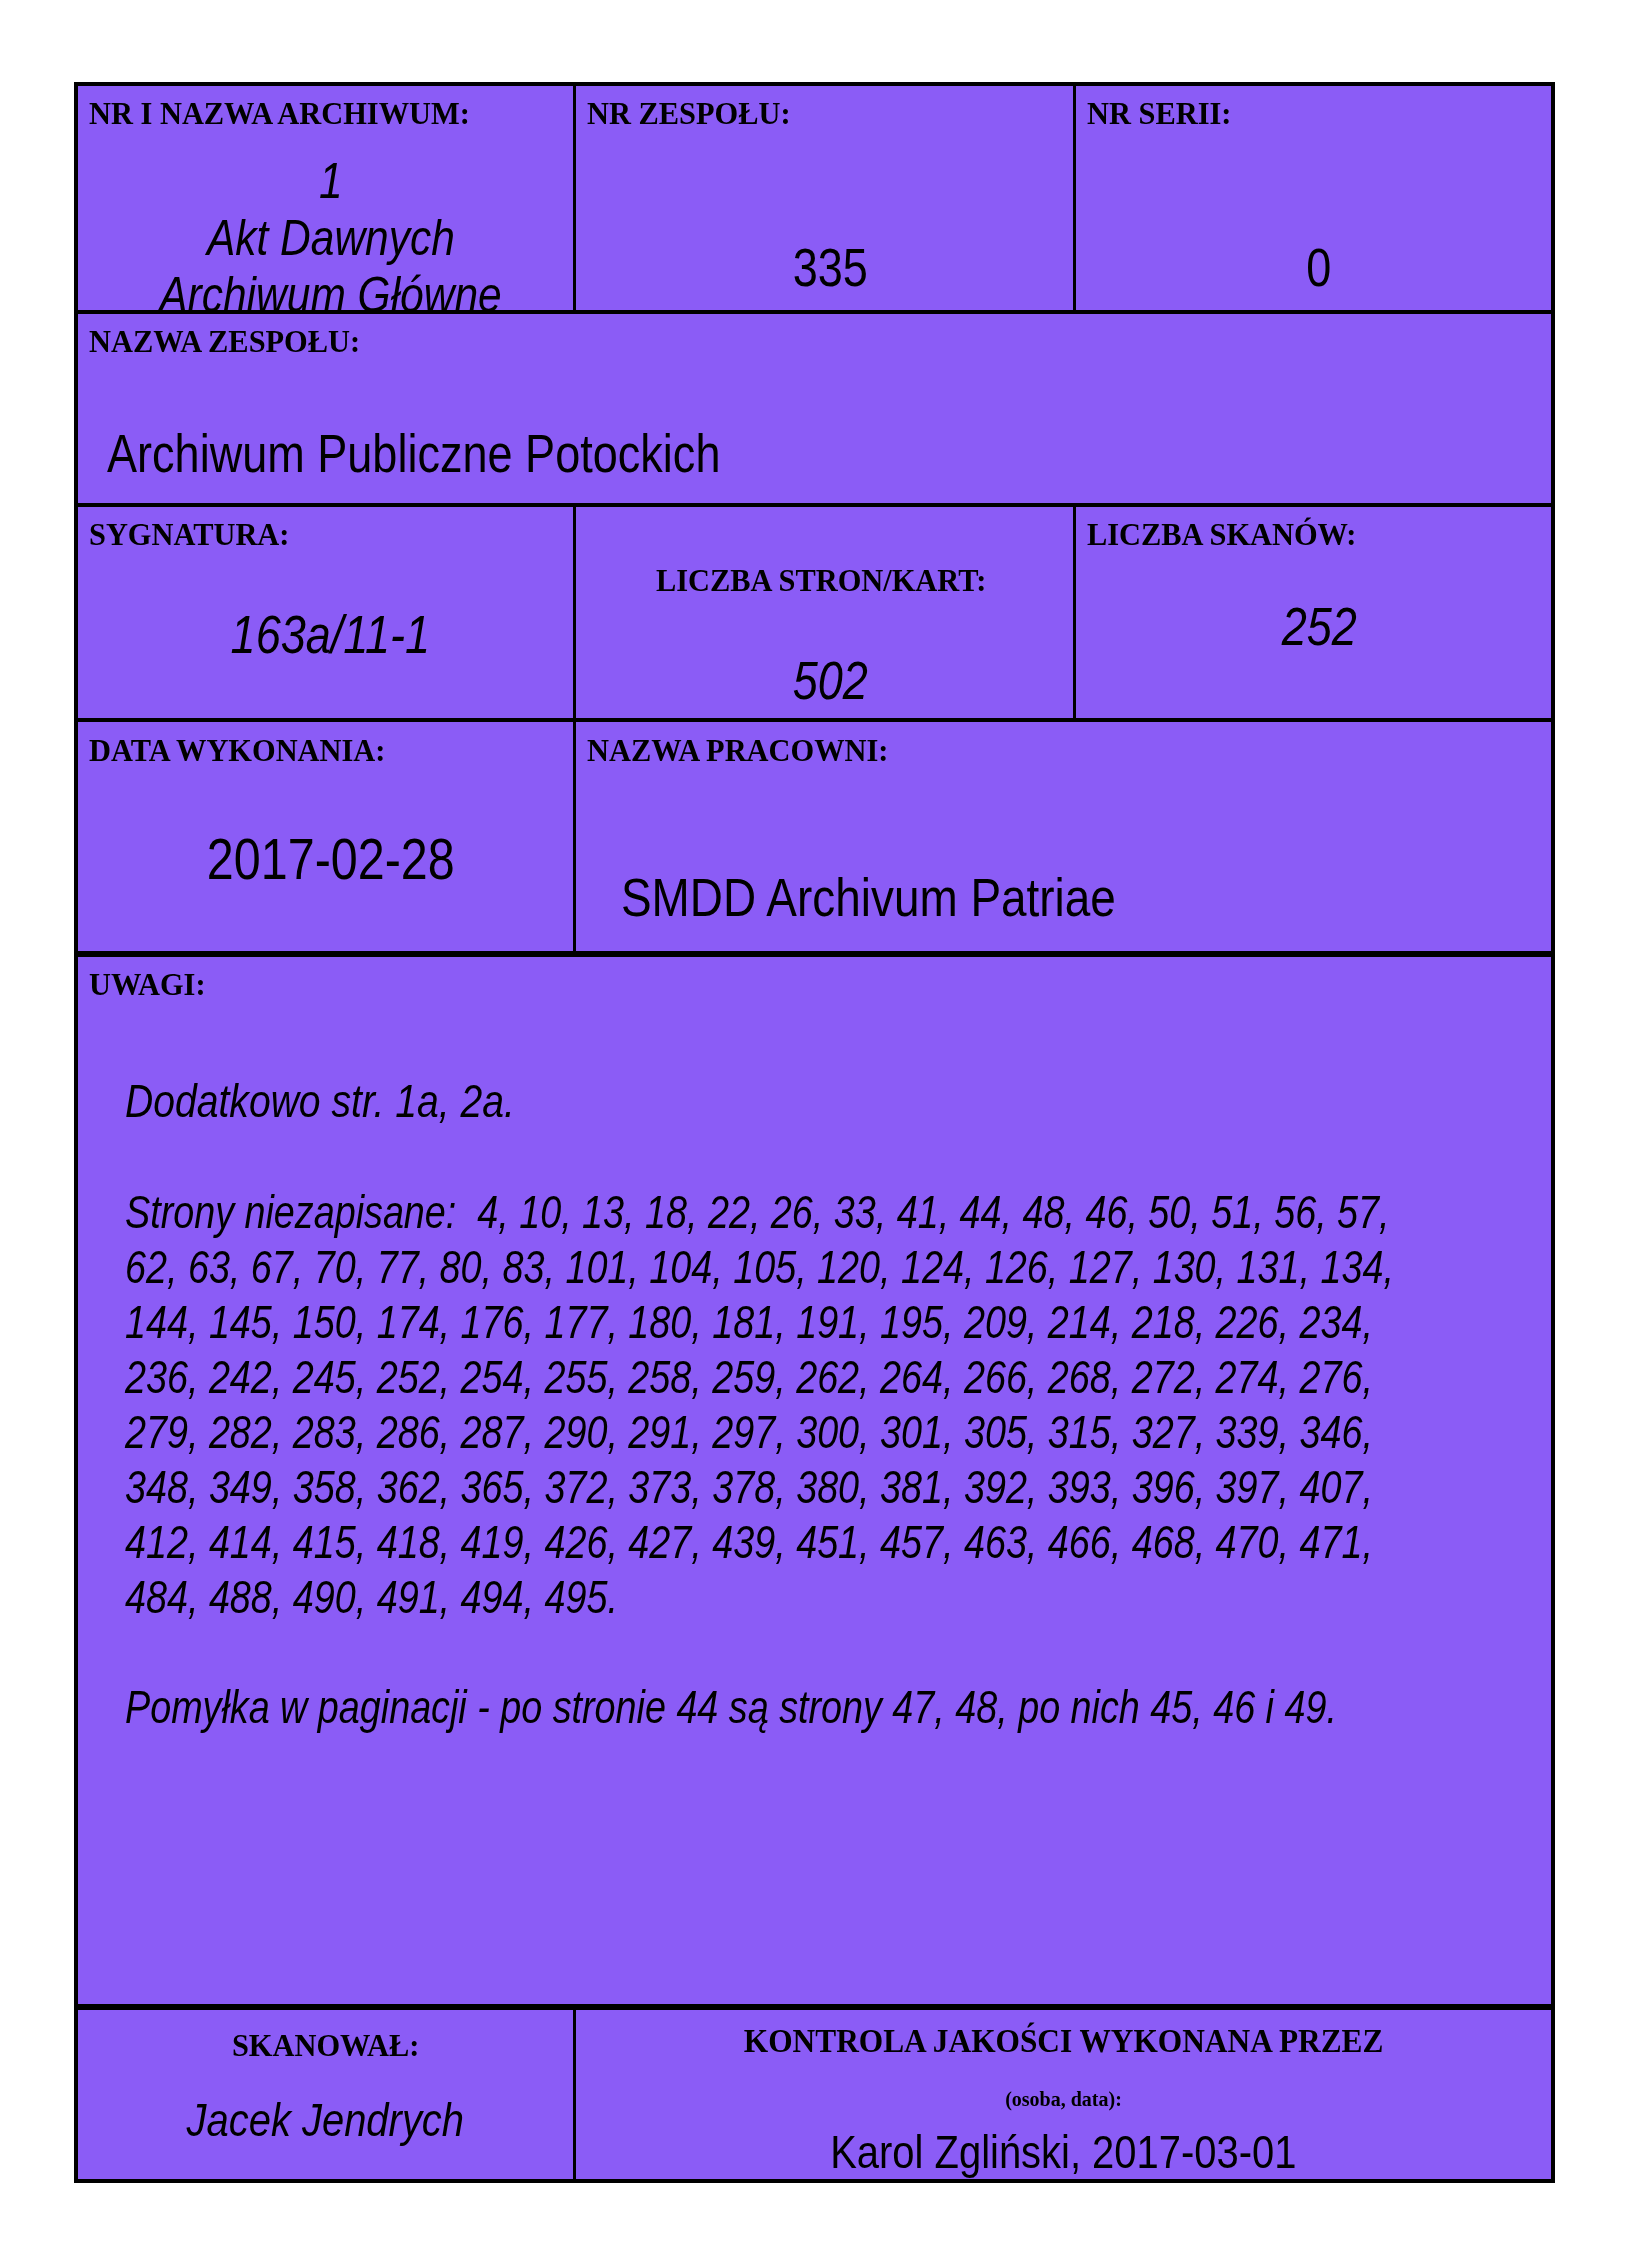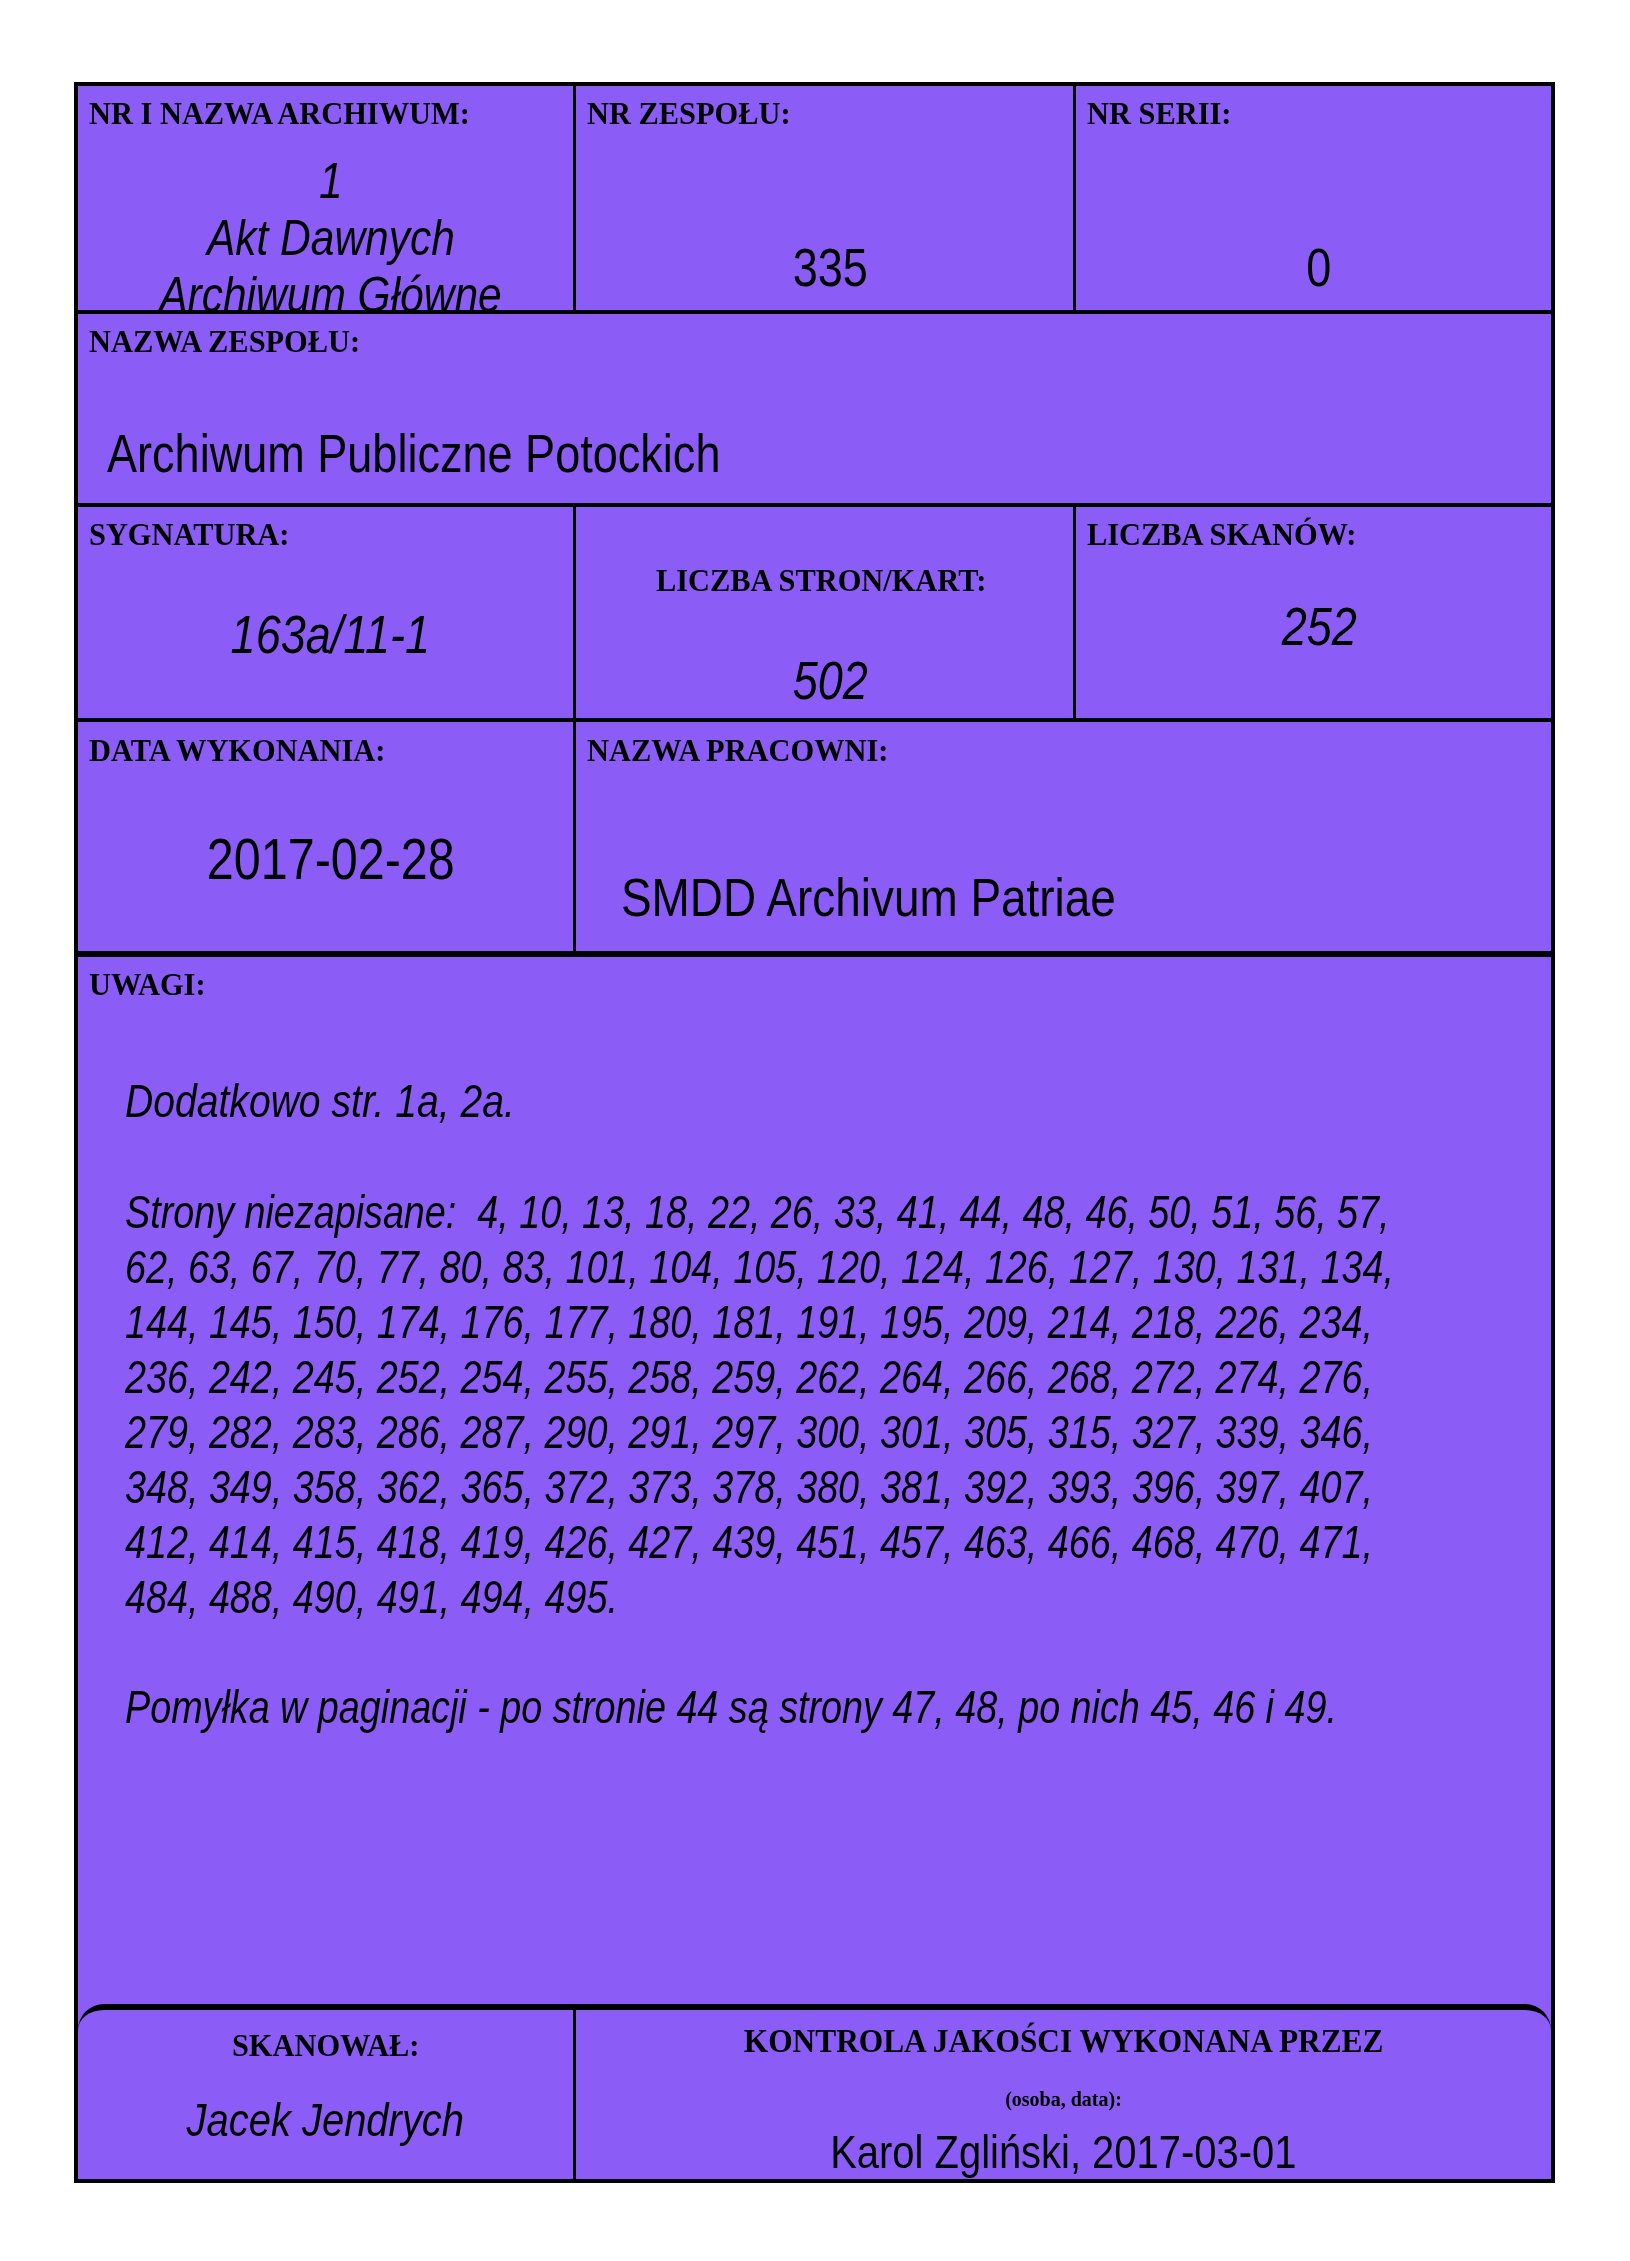--- a/index.html
+++ b/index.html
@@ -17,21 +17,21 @@
     border:4px solid #000;
     display:flex; flex-direction:column;
     background:#8b5cf6;
   }
   .row { display:flex; flex-direction:row; width:100%; }
   .r1 { height:224px; }
   .r2 { height:205px; border-top:4.6px solid #000; }
   .r3 { height:229px; border-top:4.6px solid #000; }
   .r4 { height:247px; border-top:4px solid #000; }
   .r5 { height:1120px; border-top:6.6px solid #000; }
-  .r6 { flex:1; border-top:6.6px solid #000;border-radius:26px; }
+  .r6 { flex:1; border-top:6.6px solid #000; }
   .cell { position:relative; height:100%; overflow:hidden; }
   .cA { width:498px; border-right:3.3px solid #000; }
   .cB { width:500px; border-right:3.3px solid #000; }
   .cC { flex:1;border-radius:16px; }
   .cFull { width:100%; }
   .cWide { flex:1; }
 
   .hdr {
     display:inline-block;
     font-family:"Liberation Serif", serif;

